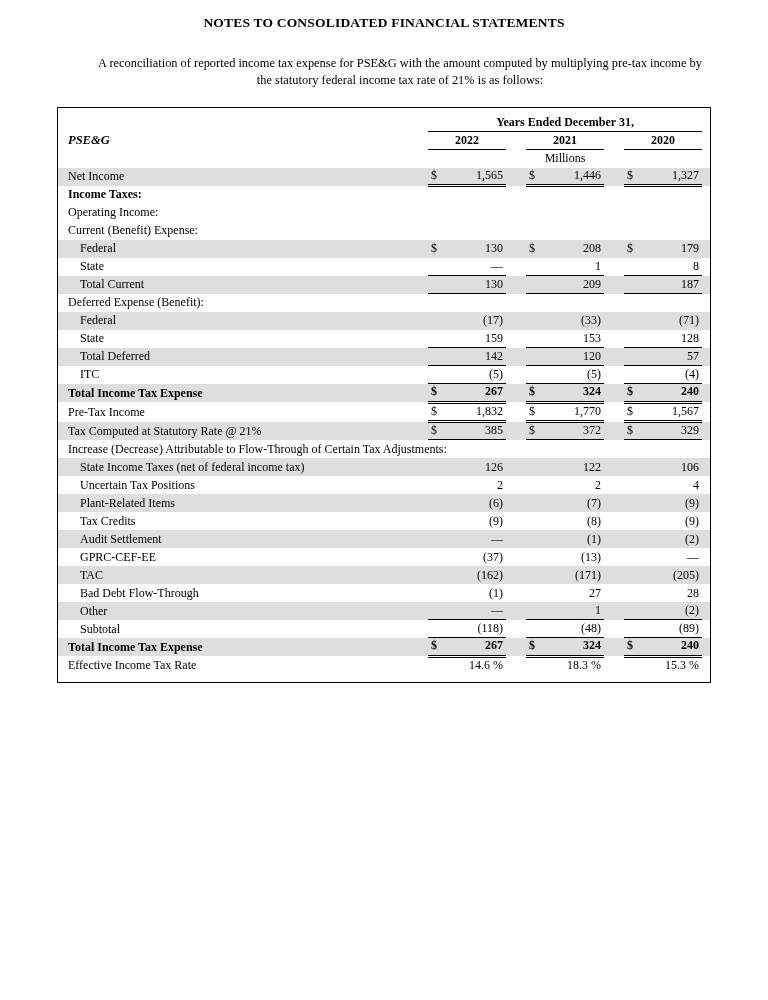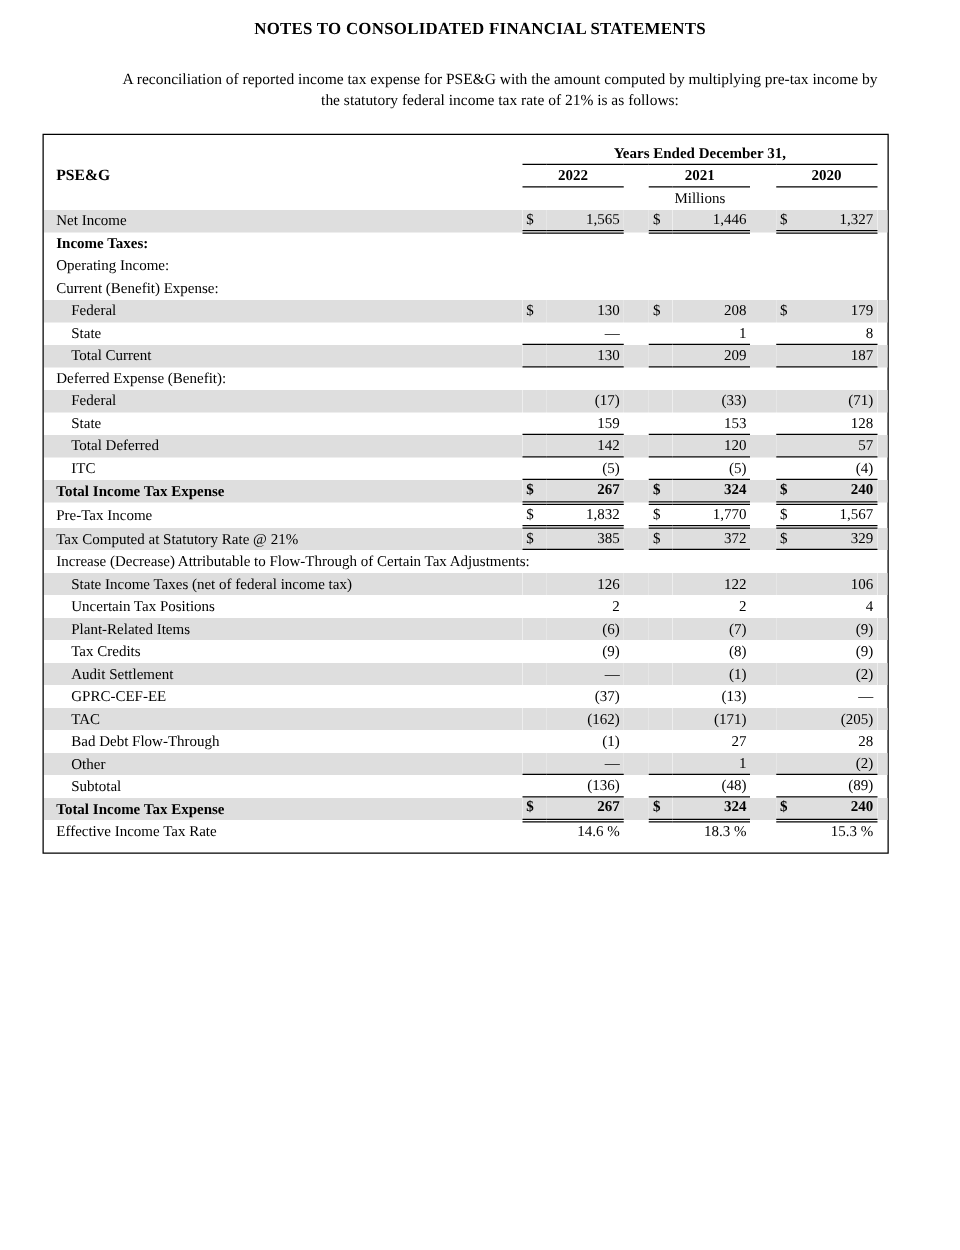--- a/index.html
+++ b/index.html
@@ -16,21 +16,21 @@
     font-size: 13.5px; font-weight: 700;
     text-align: center; letter-spacing: 0.2px;
   }
   .intro {
     margin: 24px 57px 0 89px;
     font-size: 12.4px; line-height: 1.4;
     text-align: center;
   }
 
   .table-box {
-    margin: 17px 57px 0 34px;
+    margin: 17px 57px 0 57px;
     border: 1px solid #000;
     padding: 6px 0 8px 0;
   }
   table {
     width: 100%;
     border-collapse: collapse;
     table-layout: fixed;
     font-size: 12px;
   }
   td {
@@ -38,21 +38,21 @@
     height: 18px;
     vertical-align: bottom;
     line-height: 1.2;
     overflow: hidden;
   }
   .label { text-align: left; padding-left: 10px; }
   .label.ind { padding-left: 22px; }
   .dollar { text-align: left; padding-left: 3px; }
   .val { text-align: right; padding-right: 3px; white-space: nowrap; }
   .gap {}
-  .entity { font-weight: 700; font-size: 12.5px; }
+  .entity { font-weight: 700; font-size: 12.5px; font-style: italic; }
   .year { text-align: center; font-weight: 700; border-bottom: 1px solid #000; }
   .period-hdr { text-align: center; font-weight: 700; border-bottom: 1px solid #000; }
   .unit { text-align: center; }
   .rule-single { border-bottom: 1px solid #000; }
   .rule-double { border-bottom: 3px double #000; }
   tr.shaded td { background: #dedede; }
   tr.bold td { font-weight: 700; }
 
   .page-number {
     position: absolute; left: 0; right: 12px; top: 967px;
@@ -355,21 +355,21 @@
             <td class="dollar rule-single"></td>
             <td class="val rule-single">1</td>
             <td class="gap"></td>
             <td class="dollar rule-single"></td>
             <td class="val rule-single">(2)</td>
             <td class="gap"></td>
           </tr>
           <tr class="">
             <td class="label ind">Subtotal</td>
             <td class="dollar rule-single"></td>
-            <td class="val rule-single">(136)</td>
+            <td class="val rule-single">(118)</td>
             <td class="gap"></td>
             <td class="dollar rule-single"></td>
             <td class="val rule-single">(48)</td>
             <td class="gap"></td>
             <td class="dollar rule-single"></td>
             <td class="val rule-single">(89)</td>
             <td class="gap"></td>
           </tr>
           <tr class="shaded bold">
             <td class="label">Total Income Tax Expense</td>

